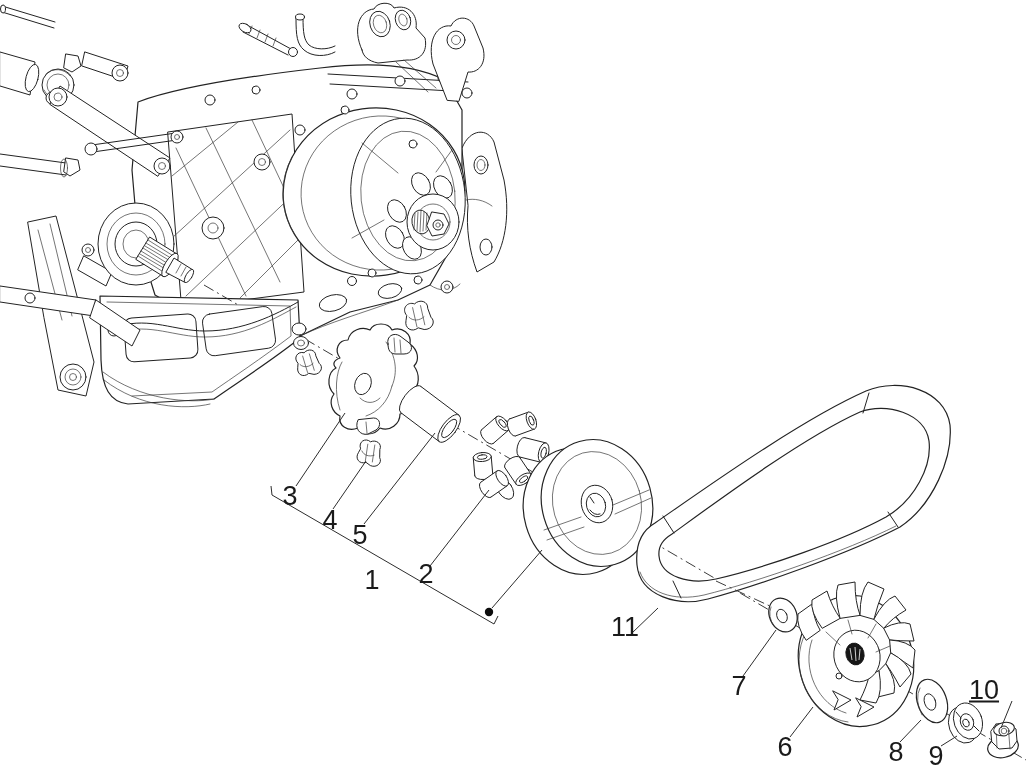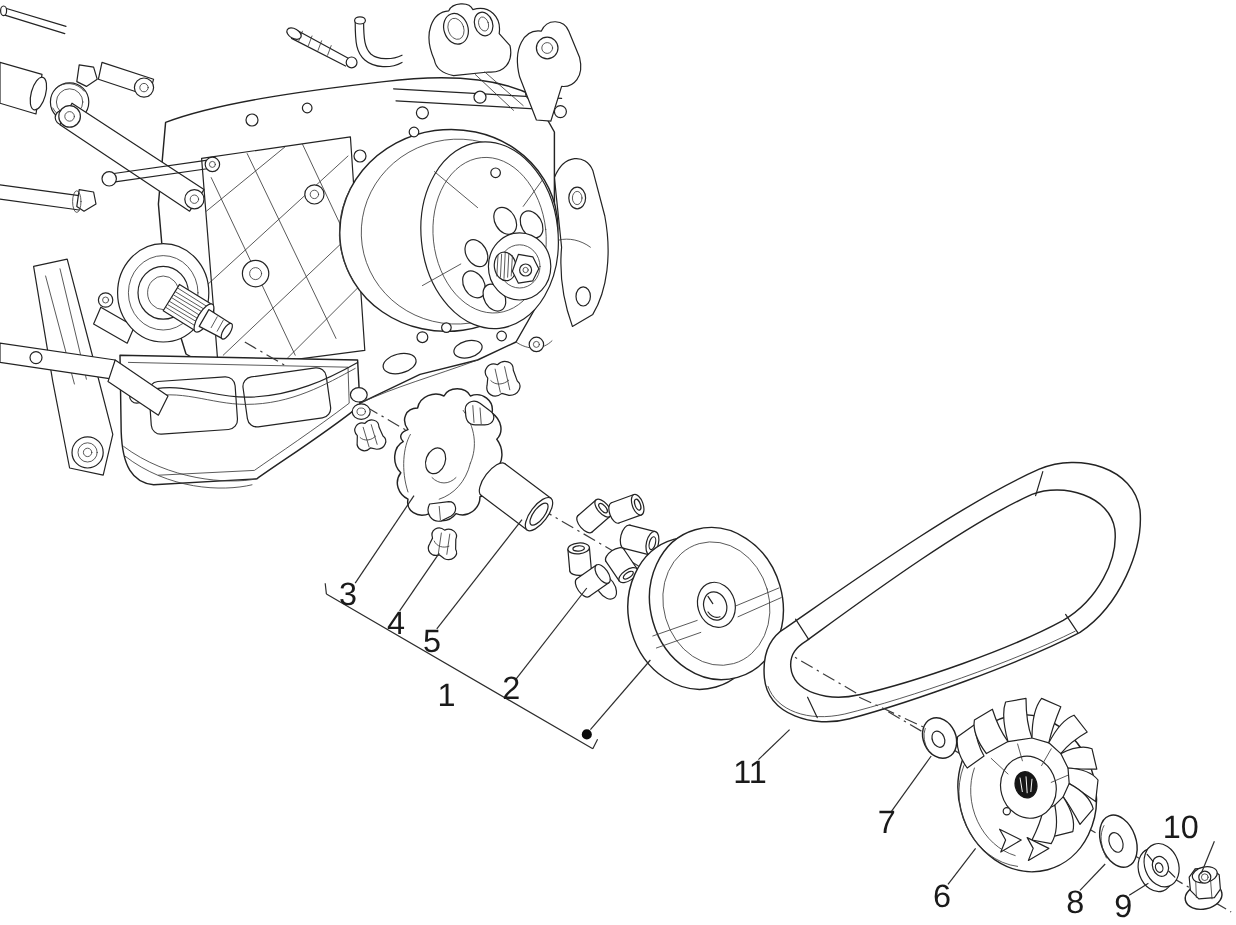--- a/index.html
+++ b/index.html
@@ -340,19 +340,19 @@
     <path class="leader" d="M 492,608 L 542,550"></path>
     <circle cx="489" cy="612" r="4.2" fill="#0c0c0c" stroke="none"></circle>
   </g>
 </svg>
 
   <div class="callout" style="left:290px;top:496px;">3</div>
   <div class="callout" style="left:330px;top:520px;">4</div>
   <div class="callout" style="left:360px;top:535px;">5</div>
   <div class="callout" style="left:372px;top:580px;">1</div>
   <div class="callout" style="left:426px;top:574px;">2</div>
-  <div class="callout" style="left:625px;top:644px;text-align:center;">11</div>
+  <div class="callout" style="left:625px;top:627px;text-align:center;">11</div>
   <div class="callout" style="left:739px;top:686px;">7</div>
   <div class="callout" style="left:785px;top:747px;">6</div>
   <div class="callout" style="left:896px;top:752px;">8</div>
   <div class="callout" style="left:936px;top:756px;">9</div>
-  <div class="callout" style="left:984px;top:690px;">10</div>
+  <div class="callout" style="left:984px;top:690px;text-decoration:underline;">10</div>
 </div>
 
 </body></html>

